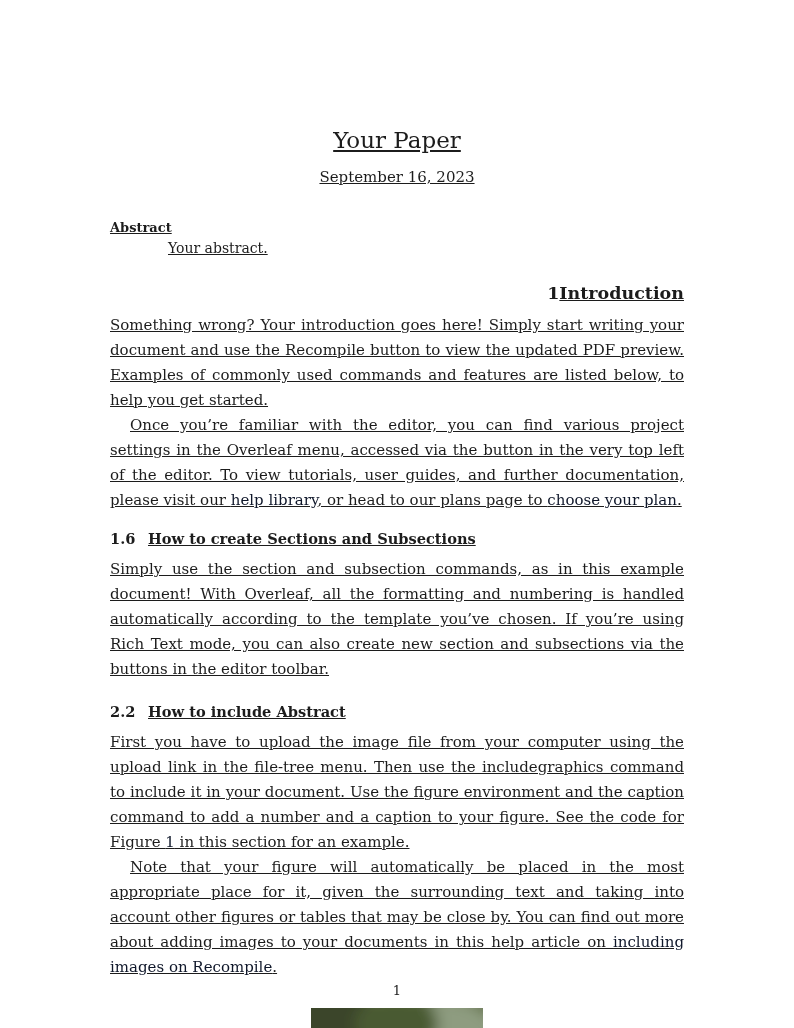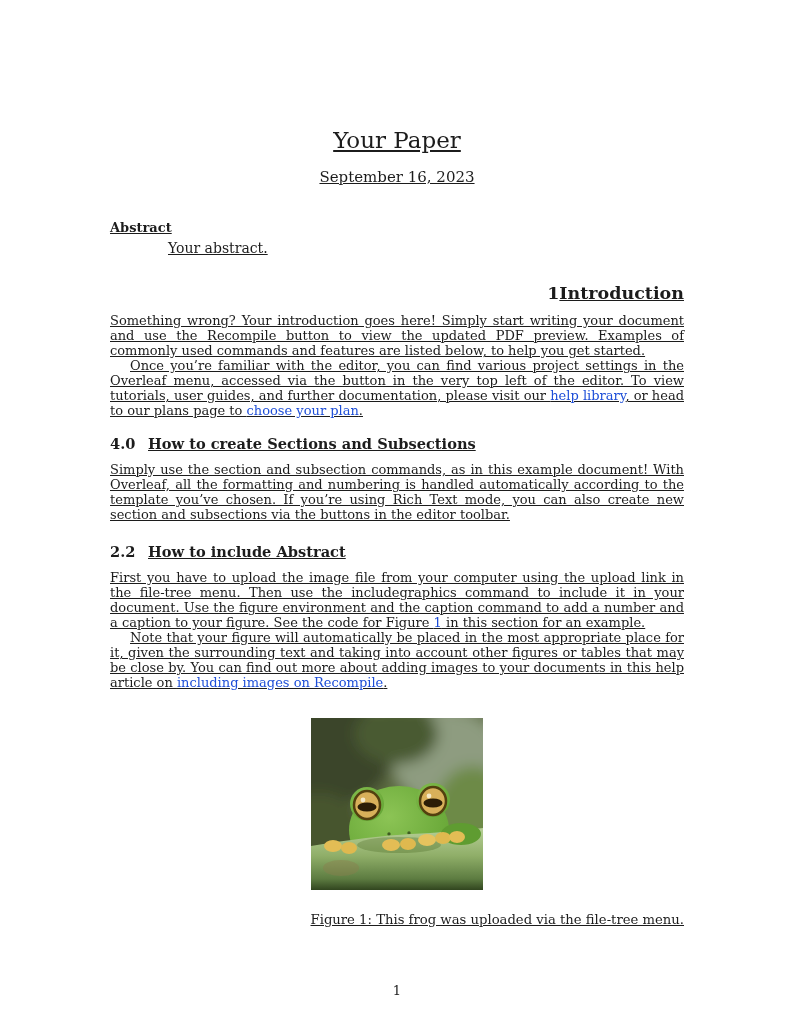--- a/index.html
+++ b/index.html
@@ -12,23 +12,23 @@
   .titleblock{padding-top:110px;text-align:center;}
   .paper-title{font-size:23px;font-weight:400;margin:0;line-height:28px;}
   .paper-author{font-size:15px;margin-top:24px;}
   .paper-date{font-size:15px;margin-top:14px;}
   .abstract-heading{font-size:13px;font-weight:700;margin-top:34px;}
   .abstract-body{font-size:14px;margin:6px 38px 0 38px;text-indent:20px;line-height:15px;}
   h2.sec{font-size:17.5px;font-weight:700;margin:26px 0 0 0;line-height:22px;text-align:right;}
   h2.sec .num{display:inline-block;min-width:34px;}
   h3.subsec{font-size:14.6px;font-weight:700;margin:16px 0 0 0;line-height:19px;}
   h3.subsec .num{display:inline-block;min-width:38px;}
-  p.body{font-size:13px;line-height:15px;text-align:justify;margin:9px 0 0 0;}
+  p.body{font-size:15px;line-height:25px;text-align:justify;margin:9px 0 0 0;}
   p.body.cont{margin-top:0;text-indent:20px;}
-  a.doclink{color:#1d4ed8;text-decoration:none;cursor:pointer;}
+  a.doclink{color:#0f172a;text-decoration:none;cursor:pointer;}
   .figwrap{margin-top:28px;text-align:center;}
   .figimg{display:inline-block;width:172px;height:172px;line-height:0;}
   .figcaption{font-size:13.2px;text-align:right;margin-top:18px;}
   .pageno{position:absolute;bottom:30px;left:0;width:794px;text-align:center;font-size:13px;}
 </style>
 </head>
 <body>
 
 <div class="page">
   <div class="content">
@@ -41,21 +41,21 @@
     <div class="abstract-heading">Abstract</div>
     <p class="abstract-body">Your abstract.</p>
 
     <h2 class="sec"><span class="num">1</span><span>Introduction</span></h2>
 
     <p class="body">Something wrong? Your introduction goes here! Simply start writing your document and use the Recompile button to view the updated PDF preview. Examples of commonly used commands and features are listed below, to help you get started.</p>
 
     <p class="body cont"><span>Once you’re familiar with the editor, you can find various project settings in the Overleaf menu, accessed via the button in the very top left of the editor. To view tutorials, user guides, and further documentation, please visit our </span><a class="doclink">help library</a><span>, or head to our plans page to </span><a class="doclink">choose your plan</a><span>.</span></p>
 
 
-    <h3 class="subsec"><span class="num">4.0</span><span>How to create Sections and Subsections</span></h3>
+    <h3 class="subsec"><span class="num">1.6</span><span>How to create Sections and Subsections</span></h3>
 
     <p class="body">Simply use the section and subsection commands, as in this example document! With Overleaf, all the formatting and numbering is handled automatically according to the template you’ve chosen. If you’re using Rich Text mode, you can also create new section and subsections via the buttons in the editor toolbar.</p>
 
     <h3 class="subsec" style="margin-top:20px;"><span class="num">2.2</span><span>How to include Abstract</span></h3>
 
     <p class="body"><span>First you have to upload the image file from your computer using the upload link in the file-tree menu. Then use the includegraphics command to include it in your document. Use the figure environment and the caption command to add a number and a caption to your figure. See the code for Figure </span><a class="doclink">1</a><span> in this section for an example.</span></p>
 
     <p class="body cont"><span>Note that your figure will automatically be placed in the most appropriate place for it, given the surrounding text and taking into account other figures or tables that may be close by. You can find out more about adding images to your documents in this help article on </span><a class="doclink">including images on Recompile</a><span>.</span></p>
 
     <div class="figwrap">

